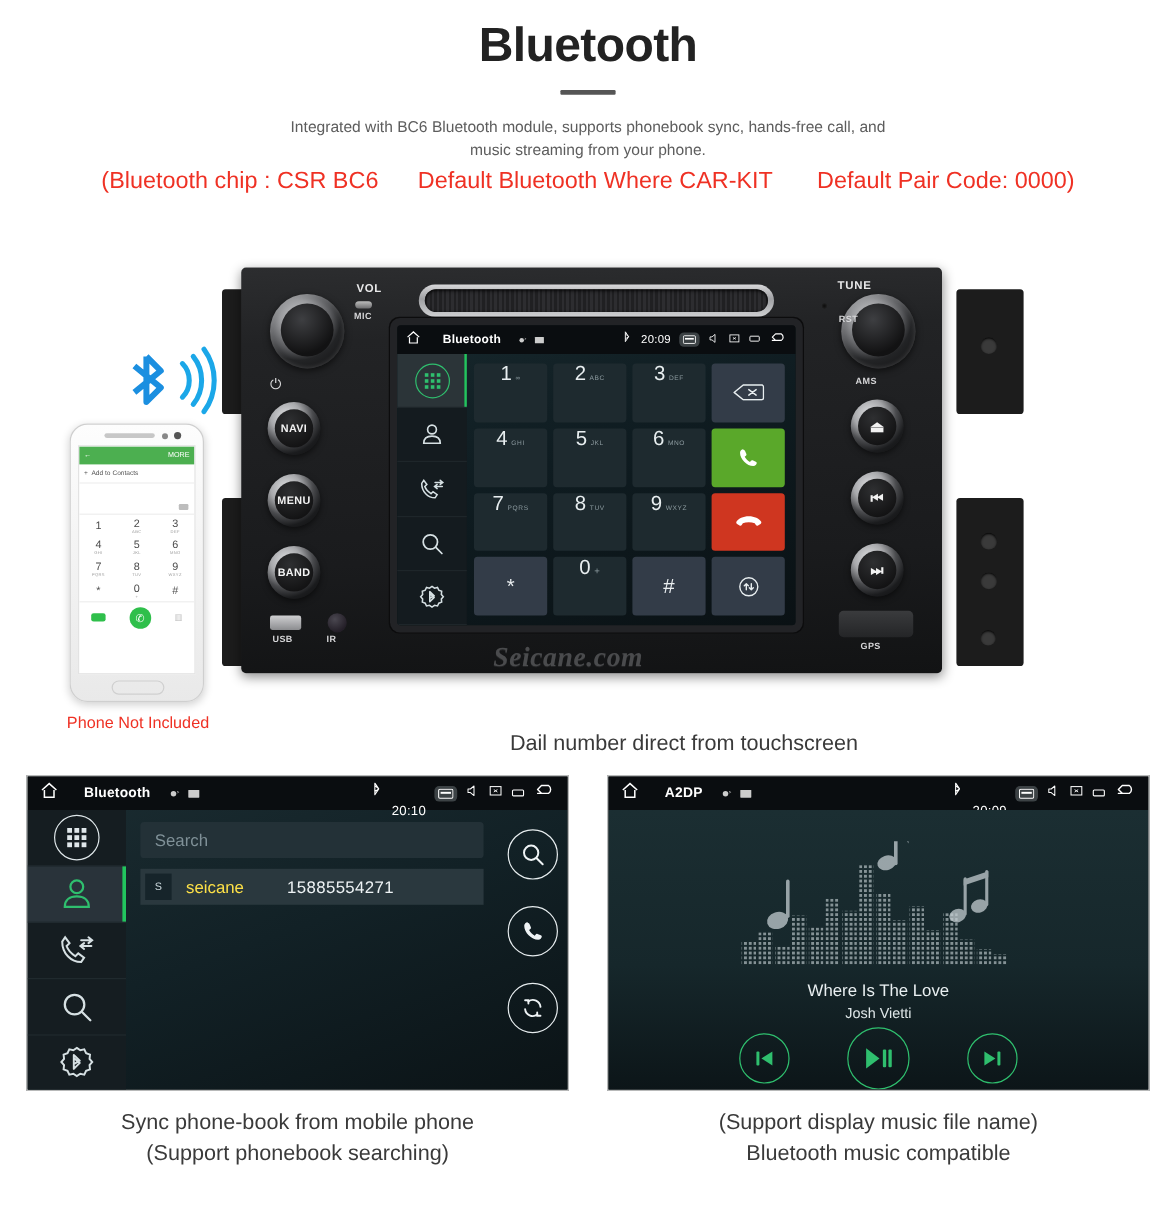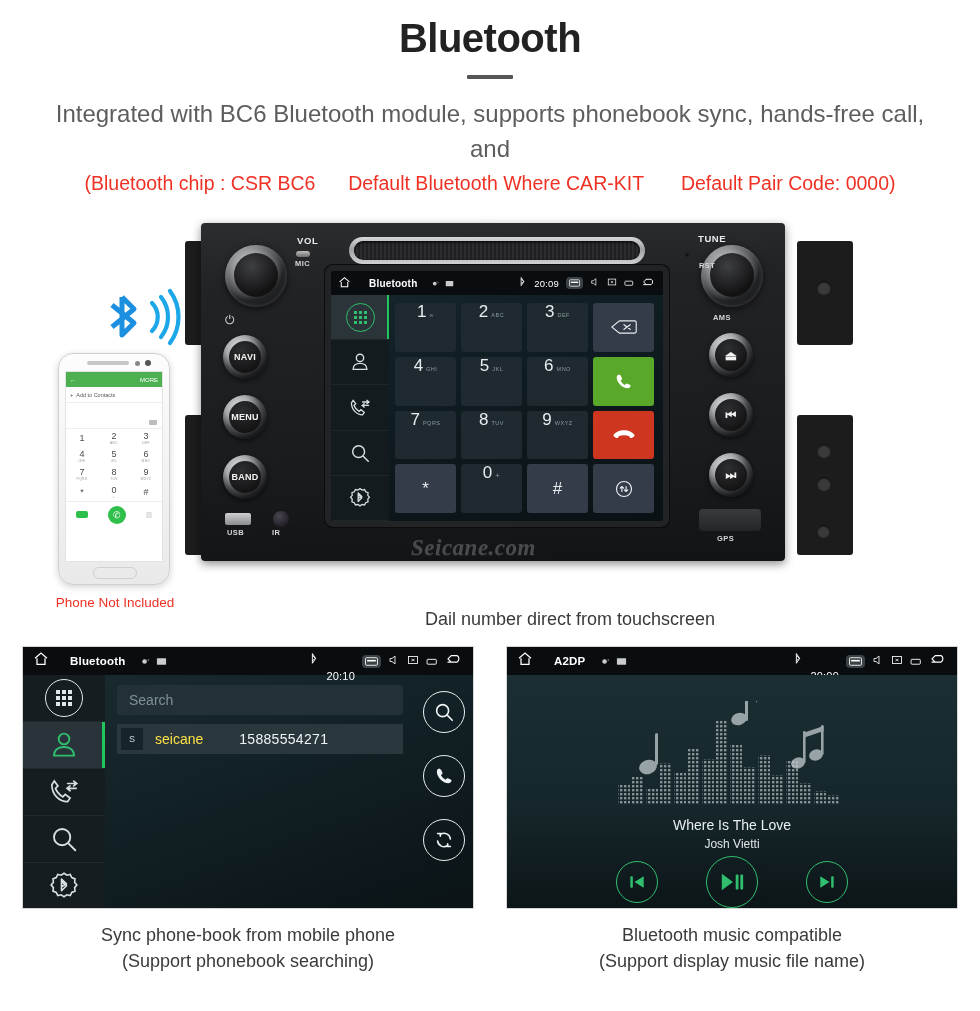--- a/index.html
+++ b/index.html
@@ -19,21 +19,21 @@
     color: #222;
     letter-spacing: -0.5px;
     padding-top: 16px;
   }
   .hdr-rule {
     width: 46px; height: 4px; background: #555;
     margin: 14px auto 18px auto; border-radius: 1px;
   }
   .hdr-sub {
     text-align: center;
-    font-size: 24px;
+    font-size: 13px;
     color: #5d5d5d;
     line-height: 1.45;
     padding: 0 40px;
   }
   .hdr-red {
     margin-top: 5px;
     text-align: center;
     font-size: 19.5px;
     color: #ef3124;
     white-space: nowrap;
@@ -252,20 +252,21 @@
 </style>
 </head>
 <body>
 
 <div class="page">
 
   <div class="hdr-title">Bluetooth</div>
   <div class="hdr-rule"></div>
   <div class="hdr-sub">
     <div>Integrated with BC6 Bluetooth module, supports phonebook sync, hands-free call, and</div>
+    <div>music streaming from your phone.</div>
   </div>
   <div class="hdr-red">
     <span>(Bluetooth chip : CSR BC6</span>
     <span class="gap-a"></span>
     <span>Default Bluetooth Where CAR-KIT</span>
     <span class="gap-b"></span>
     <span>Default Pair Code: 0000)</span>
   </div>
 
   <div class="photo-area">
@@ -855,17 +856,17 @@
         </div>
       </div>
     </div>
   </div>
 
   <div class="cap" style="left:22px;top:922px;width:452px;">
     <div>Sync phone-book from mobile phone</div>
     <div>(Support phonebook searching)</div>
   </div>
   <div class="cap" style="left:506px;top:922px;width:452px;">
+    <div>(Support display music file name)</div>
     <div>Bluetooth music compatible</div>
-    <div>(Support display music file name)</div>
   </div>
 
 </div>
 
 </body></html>

